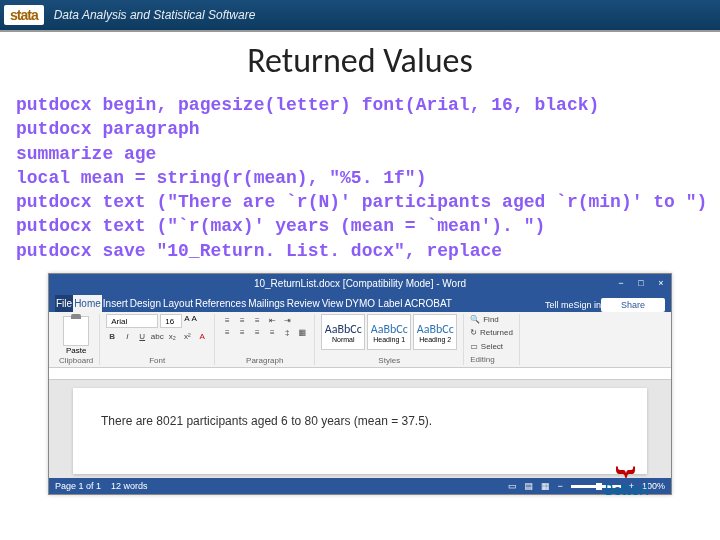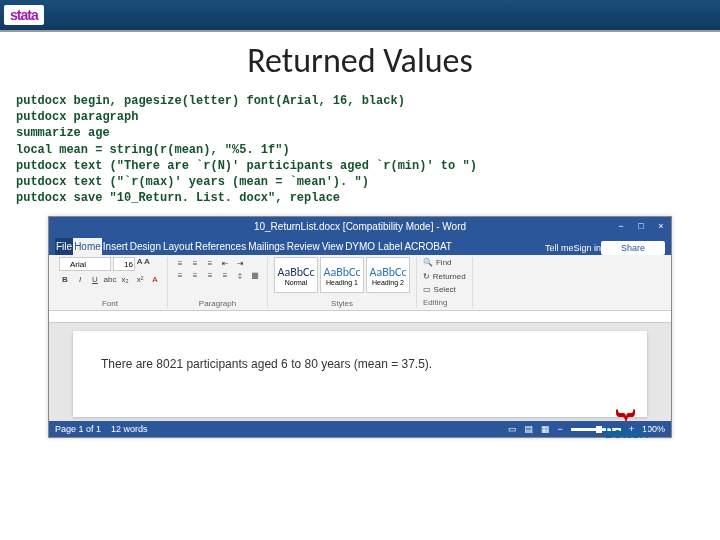--- a/index.html
+++ b/index.html
@@ -1,39 +1,39 @@
 <!DOCTYPE html>
 <html><head>
 <meta charset="utf-8">
 <style>
   * { margin: 0; padding: 0; box-sizing: border-box; }
   body { width: 720px; height: 540px; background: #fff; font-family: Arial, sans-serif; overflow: hidden; }
   .stata-header { background: linear-gradient(to bottom, #1a4d7a, #0d3a5f); height: 32px; display: flex; align-items: center; padding: 0 4px; border-bottom: 2px solid #999; }
-  .stata-logo { background: #fff; color: #a21caf; font-weight: bold; font-size: 14px; padding: 2px 6px; border-radius: 2px; font-family: 'Arial Black', sans-serif; letter-spacing: -1px; }
+  .stata-logo { background: #fff; color: #a16207; font-weight: bold; font-size: 14px; padding: 2px 6px; border-radius: 2px; font-family: 'Arial Black', sans-serif; letter-spacing: -1px; }
   .stata-tag { color: #e8edf2; font-size: 12px; margin-left: 10px; font-style: italic; }
   .slide-title { text-align: center; font-size: 34px; font-family: Calibri, Arial, sans-serif; font-weight: 400; color: #222; margin: 8px 0 12px; }
-  .code-block { font-family: 'Courier New', monospace; font-size: 12px; font-weight: bold; color: #14532d; line-height: 1.35; padding: 0 16px 10px; white-space: pre; }
+  .code-block { font-family: 'Courier New', monospace; font-size: 18px; font-weight: bold; color: #8b5cf6; line-height: 1.35; padding: 0 16px 10px; white-space: pre; }
   .word-window { margin: 0 48px; border: 1px solid #888; box-shadow: 0 0 4px rgba(0,0,0,0.2); font-size: 10px; background: #f3f3f3; position: relative; }
   .word-titlebar { background: #2b579a; color: #fff; height: 18px; display: flex; align-items: center; justify-content: center; font-size: 10px; position: relative; }
   .word-titlebar .win-ctrls { position: absolute; right: 0; top: 0; display: flex; }
   .word-titlebar .win-ctrls span { width: 20px; height: 18px; display: flex; align-items: center; justify-content: center; font-size: 9px; }
   .word-tabs { background: #2b579a; display: flex; height: 20px; align-items: flex-end; padding: 0 6px; gap: 0; }
   .word-tab { color: #fff; font-size: 10px; padding: 3px 1px; cursor: pointer; margin-top: 30px; }
   .word-tab.active { background: #f3f3f3; color: #2b579a; }
   .word-tab.file { background: #1e3f73; }
   .word-tabs .right { margin-left: auto; display: flex; align-items: center; gap: 0; color: #fff; font-size: 9px; }
   .word-tabs .share { background: #fff; color: #2b579a; padding: 2px 20px; border-radius: 2px; }
   .ribbon { background: #f3f3f3; height: 56px; display: flex; border-bottom: 1px solid #ccc; padding: 2px 4px; font-size: 8px; }
   .rib-group { border-right: 1px solid #ddd; padding: 0 6px; display: flex; flex-direction: column; justify-content: space-between; }
   .rib-group-label { text-align: center; font-size: 8px; color: #666; }
   .clipboard-icn { width: 26px; height: 30px; background: #fff; border: 1px solid #ccc; margin: 2px auto 0; position: relative; }
   .clipboard-icn::before { content: ""; position: absolute; top: -3px; left: 7px; width: 10px; height: 5px; background: #888; border-radius: 2px 2px 0 0; }
   .font-group { flex: 0 0 auto; }
   .font-row { display: flex; gap: 2px; margin-bottom: 2px; }
-  .font-sel { border: 1px solid #ccc; background: #fff; height: 14px; font-size: 8px; display: flex; align-items: center; padding: 0 10px; }
+  .font-sel { border: 1px solid #ccc; background: #fff; height: 14px; font-size: 8px; display: flex; align-items: center; padding: 0 4px; }
   .font-name { width: 52px; }
   .font-size { width: 22px; }
   .btn-row { display: flex; gap: 3px; }
   .btn-row span { width: 12px; height: 12px; display: flex; align-items: center; justify-content: center; color: #444; }
   .styles-group { display: flex; gap: 2px; align-items: flex-start; }
   .style-box { width: 44px; height: 36px; border: 1px solid #ccc; background: #fff; display: flex; flex-direction: column; align-items: center; justify-content: center; font-size: 7px; }
   .style-box .sample { font-size: 12px; color: #1f3864; font-family: Calibri, sans-serif; }
   .style-box.h1 .sample { color: #2e74b5; }
   .editing-group { font-size: 8px; color: #444; }
   .editing-group div { display: flex; align-items: center; gap: 3px; margin: 1px 0; }
@@ -47,20 +47,21 @@
   .annotation { position: absolute; right: 70px; bottom: -4px; display: flex; flex-direction: column; align-items: center; pointer-events: none; }
   .brace { color: #c00000; font-size: 20px; line-height: 1; transform: rotate(90deg) scaleX(1.6); font-weight: bold; }
   .better { color: #0369a1; font-size: 16px; font-family: Calibri, Arial; margin-top: -2px; }
   .word-wrap { position: relative; }
 </style>
 </head>
 <body>
 
 <div class="stata-header">
   <span class="stata-logo">stata</span>
+  <span class="stata-tag">Data Analysis and Statistical Software</span>
 </div>
 
 <h1 class="slide-title">Returned Values</h1>
 
 <div class="code-block">putdocx begin, pagesize(letter) font(Arial, 16, black)
 putdocx paragraph
 summarize age
 local mean = string(r(mean), "%5. 1f")
 putdocx text ("There are `r(N)' participants aged `r(min)' to ")
 putdocx text ("`r(max)' years (mean = `mean'). ")
@@ -88,20 +89,27 @@
     <span class="word-tab">View</span>
     <span class="word-tab">DYMO Label</span>
     <span class="word-tab">ACROBAT</span>
     <div class="right">
       <span>Tell me</span>
       <span>Sign in</span>
       <span class="share">Share</span>
     </div>
   </div>
   <div class="ribbon">
+    <div class="rib-group">
+      <div>
+        <div class="clipboard-icn"></div>
+        <div style="text-align:center">Paste</div>
+      </div>
+      <div class="rib-group-label">Clipboard</div>
+    </div>
     <div class="rib-group font-group">
       <div>
         <div class="font-row">
           <div class="font-sel font-name">Arial</div>
           <div class="font-sel font-size">16</div>
           <span>A</span>
           <span>A</span>
         </div>
         <div class="btn-row">
           <span>

